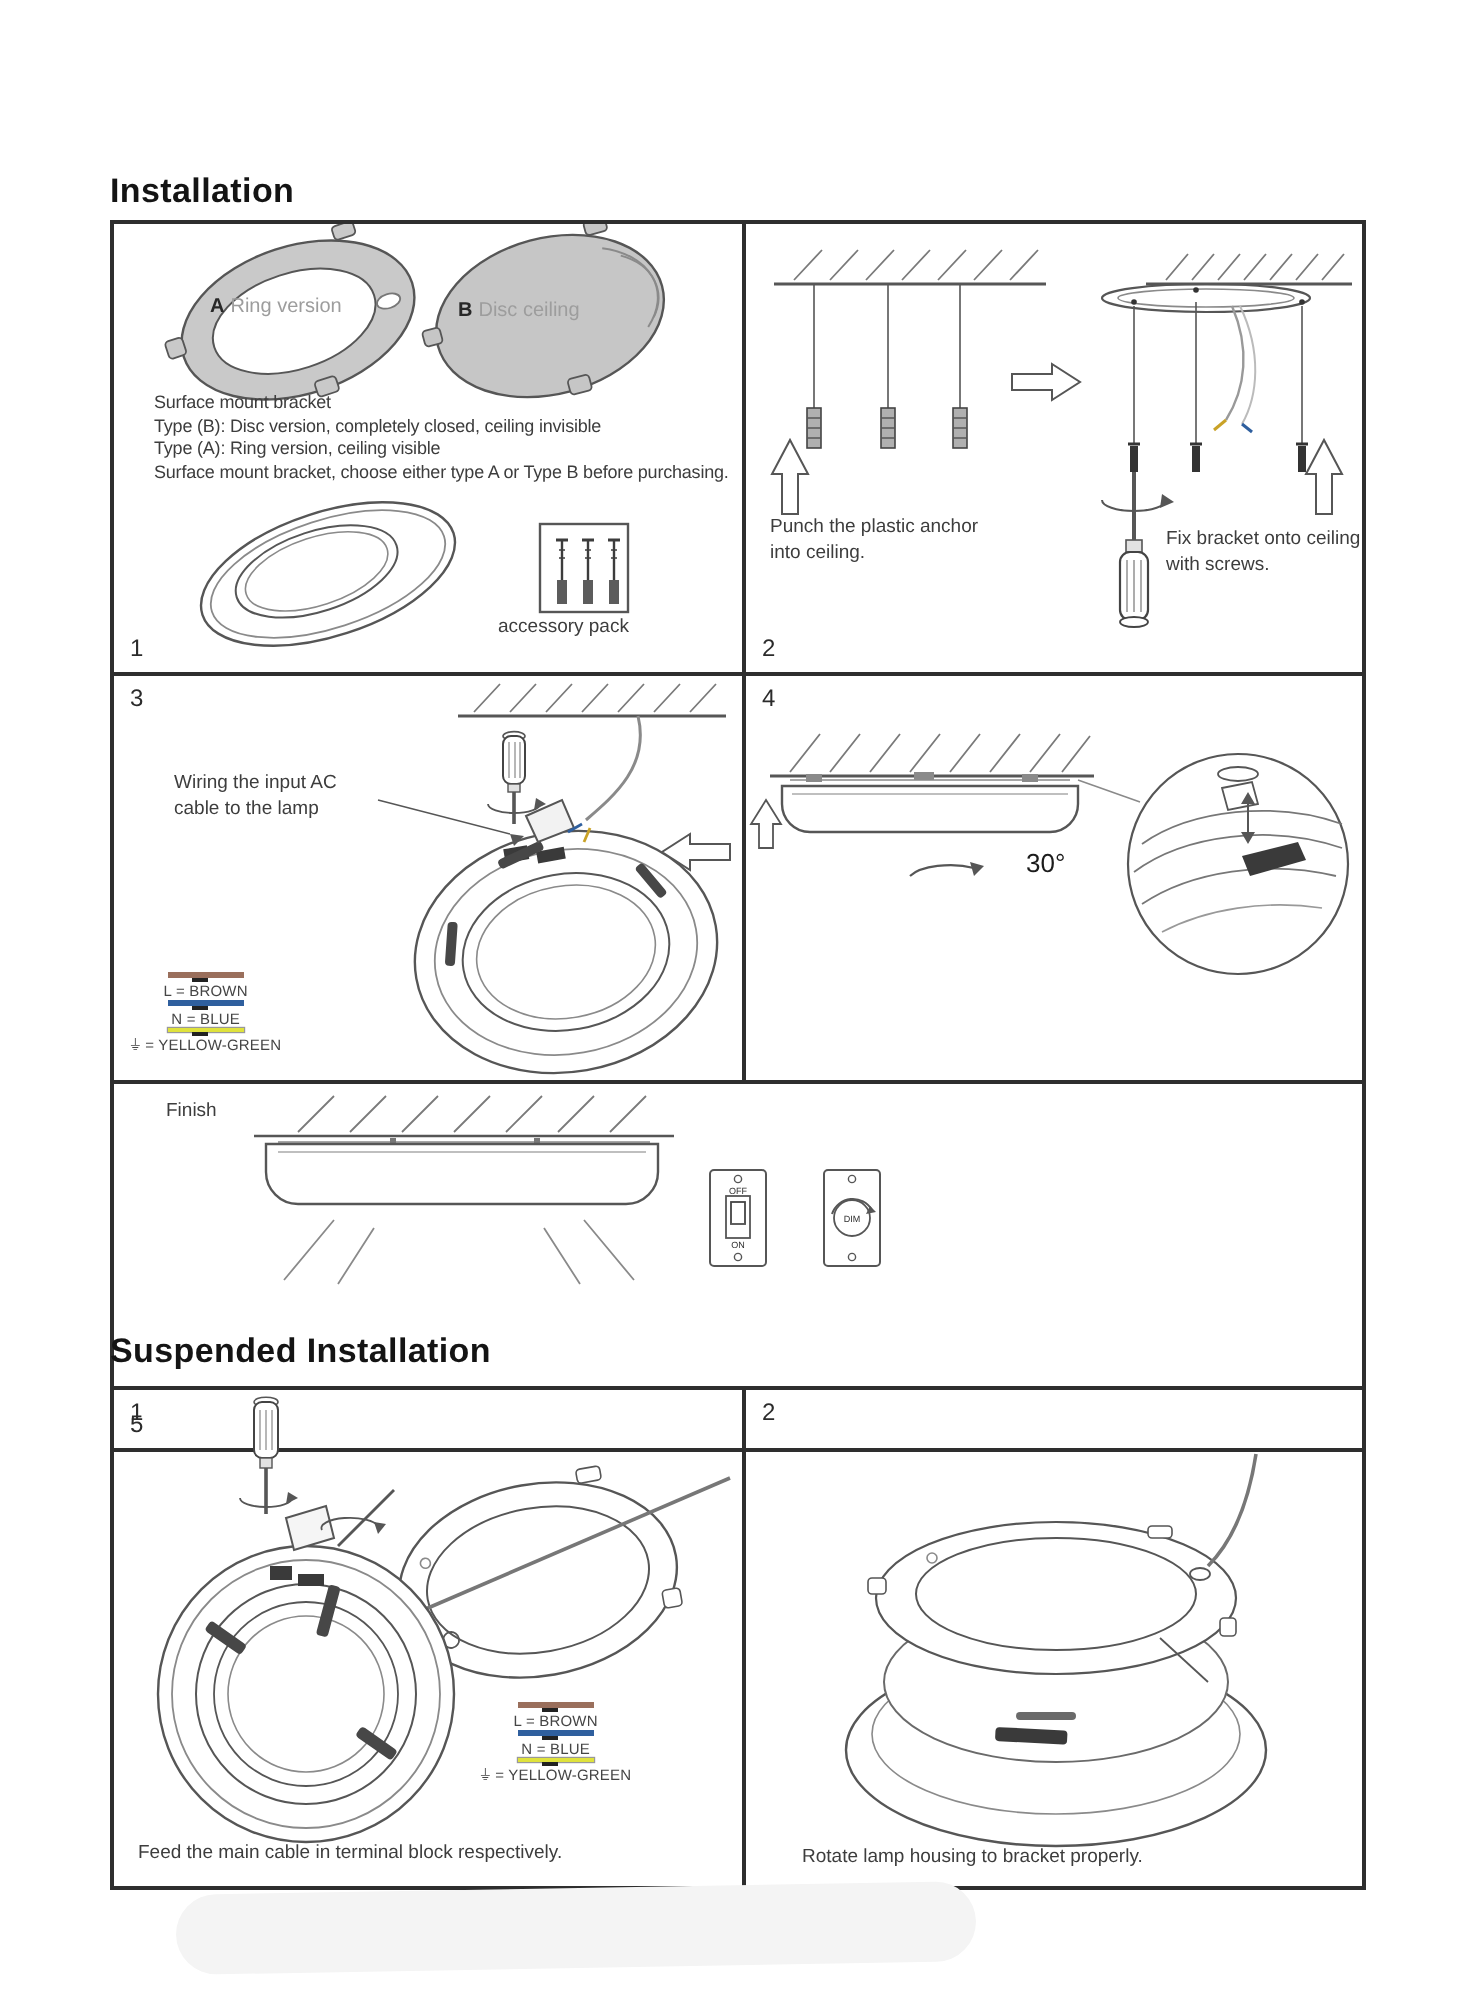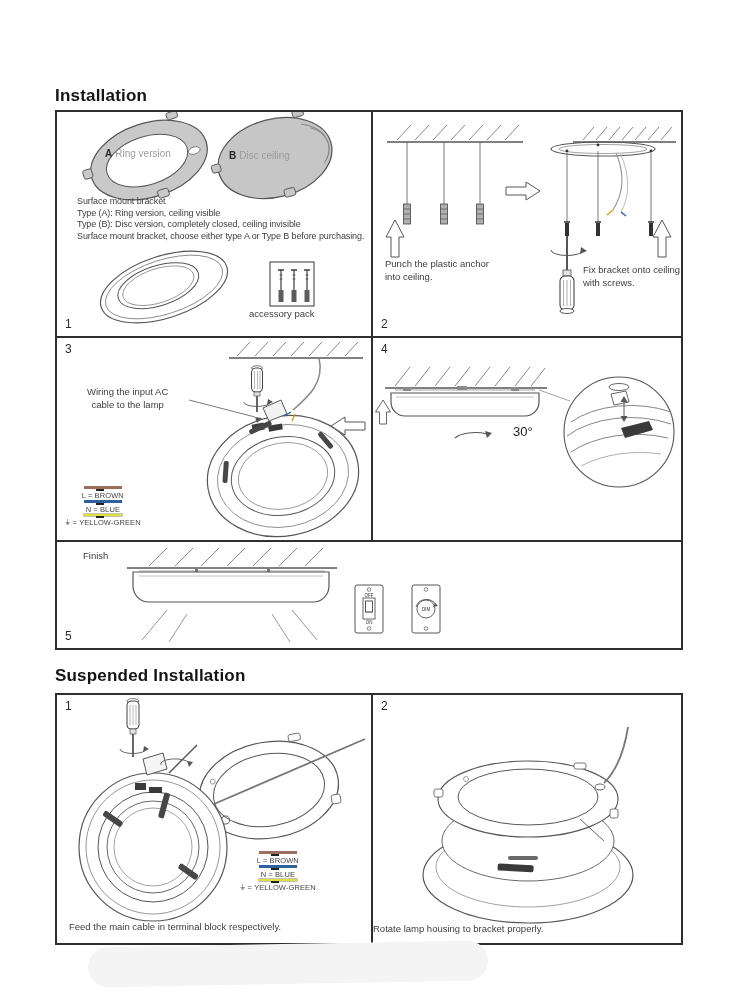--- a/index.html
+++ b/index.html
@@ -1,21 +1,21 @@
 <!DOCTYPE html>
 <html><head>
 <meta charset="utf-8">
 <style>
   html,body{margin:0;padding:0;background:#ffffff;}
   #page{position:relative;width:737px;height:1000px;background:#fff;overflow:hidden;
         font-family:"Liberation Sans","DejaVu Sans",sans-serif;color:#3d3d3d;}
   .h1{position:absolute;font-size:17px;font-weight:bold;color:#141414;letter-spacing:.2px;}
   .box{position:absolute;left:55px;width:628px;border:2px solid #2e2e2e;display:grid;
        grid-template-columns:316px 1fr;box-sizing:border-box;}
-  #box1{top:110px;height:540px;grid-template-rows:226px 204px 1fr;}
+  #box1{top:110px;height:616px;grid-template-rows:226px 204px 1fr;}
   #box2{top:693px;height:252px;grid-template-rows:1fr;}
   .panel{position:relative;box-sizing:border-box;}
   .br{border-right:2px solid #2e2e2e;}
   .bb{border-bottom:2px solid #2e2e2e;}
   .span2{grid-column:1/3;}
   svg.art{position:absolute;left:0;top:0;display:block;}
   .num{position:absolute;font-size:12px;color:#2b2b2b;}
   .cap{position:absolute;font-size:9.5px;line-height:12.5px;white-space:pre-line;color:#3d3d3d;}
   .desc{position:absolute;font-size:9px;line-height:11.5px;letter-spacing:-.1px;color:#3d3d3d;}
   .desc span{display:block;}
@@ -75,22 +75,22 @@
           </g>
           <rect x="221.5" y="178" width="5" height="12" fill="#5c5c5c"></rect>
           <rect x="234.5" y="178" width="5" height="12" fill="#5c5c5c"></rect>
           <rect x="247.5" y="178" width="5" height="12" fill="#5c5c5c"></rect>
         </g>
       </svg>
       <span class="ring-label" style="left:48px;top:36px;"><b>A</b><span>Ring version</span></span>
       <span class="ring-label" style="left:172px;top:38px;"><b>B</b><span>Disc ceiling</span></span>
       <div class="desc" style="left:20px;top:84px;width:292px;">
         <span>Surface mount bracket</span>
+        <span>Type (B): Disc version, completely closed, ceiling invisible</span>
         <span>Type (A): Ring version, ceiling visible</span>
-        <span>Type (B): Disc version, completely closed, ceiling invisible</span>
         <span>Surface mount bracket, choose either type A or Type B before purchasing.</span>
       </div>
       <span class="cap" style="left:192px;top:196px;width:80px;text-align:left;">accessory pack</span>
       <span class="num" style="left:8px;bottom:5px;">1</span>
     </div>
 
     <div class="panel bb">
       <svg class="art" width="308" height="224" viewBox="0 0 308 224">
         <g stroke="#7a7a7a" stroke-width="0.9">
           <path d="M14,30 H150" stroke="#565656" stroke-width="1.4"></path>
@@ -196,21 +196,21 @@
           <path d="M11,61 l5,3 -6,3 z" fill="#565656"></path>
         </g>
         <g transform="translate(308,88)">
           <path d="M0,-4 L-20,-4 L-20,-9 L-34,0 L-20,9 L-20,4 L0,4 Z" fill="#fff" stroke="#565656" stroke-width="1"></path>
         </g>
         <g>
           <line x1="132" y1="62" x2="198" y2="79" stroke="#565656" stroke-width="0.8"></line>
           <path d="M198,79 l-7,-1 5,-5 z" fill="#565656" transform="rotate(180,198,79)"></path>
         </g>
       </svg>
-      <span class="cap" style="left:30px;top:48px;text-align:center;">Wiring the input AC
+      <span class="cap" style="left:30px;top:48px;">Wiring the input AC
 cable to the lamp</span>
       <div class="legend" style="left:8px;top:148px;">
         <div class="legend-row">
           <span class="legend-line" style="background: rgb(154, 111, 92);"></span>
             <span class="legend-tip"></span>
             <span class="legend-label">L = BROWN</span>
         </div>
         <div class="legend-row">
           <span class="legend-line" style="background: rgb(47, 95, 158);"></span>
             <span class="legend-tip"></span>
@@ -393,19 +393,19 @@
           <circle cx="-62" cy="-44" r="2.5" fill="none" stroke="#8a8a8a" stroke-width="0.8"></circle>
           <g transform="rotate(3)">
               <rect x="-28" y="42" width="36" height="7" rx="2" fill="#3a3a3a"></rect>
             </g>
           <rect x="-20" y="33" width="30" height="4" rx="2" fill="#6a6a6a"></rect>
           <line x1="52" y1="-4" x2="76" y2="18" stroke="#565656" stroke-width="0.9"></line>
           <path d="M100,-96 C96,-70 88,-52 76,-40" fill="none" stroke="#777" stroke-width="1.8"></path>
           <ellipse cx="72" cy="-36" rx="5" ry="3" fill="none" stroke="#565656" stroke-width="0.9"></ellipse>
         </g>
       </svg>
-      <span class="cap" style="left:0;top:228px;">Rotate lamp housing to bracket properly.</span>
+      <span class="cap" style="left:28px;top:228px;">Rotate lamp housing to bracket properly.</span>
       <span class="num" style="left:8px;top:4px;">2</span>
     </div>
   </div>
 
   <div class="smudge"></div>
 </div>
 
 </body></html>

